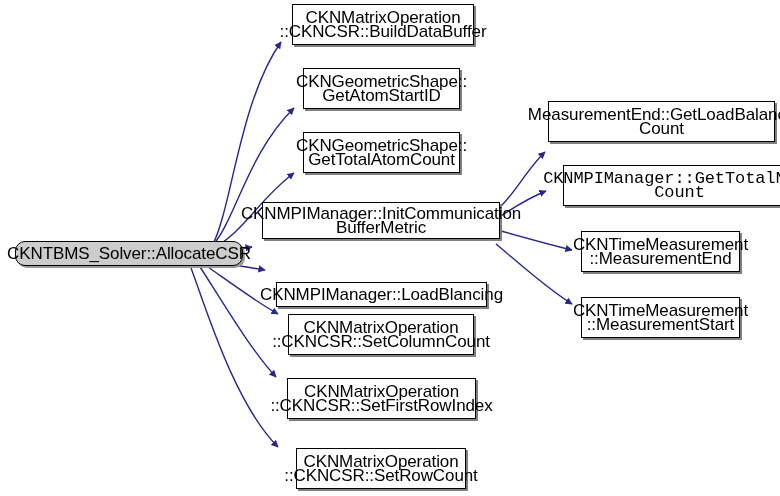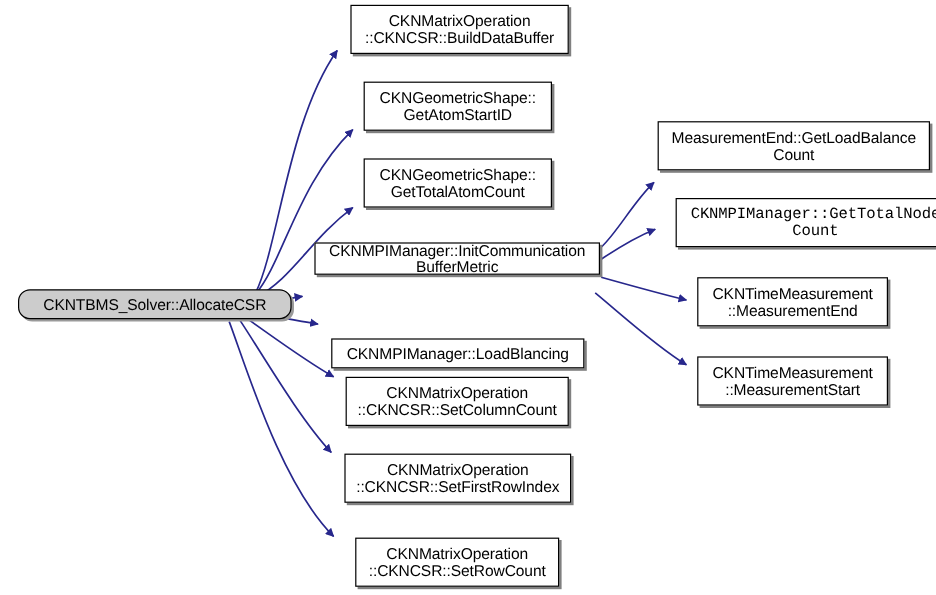--- a/index.html
+++ b/index.html
@@ -27,21 +27,21 @@
   .node {
     position: absolute;
     box-sizing: border-box;
     background: #ffffff;
     border: 1px solid #000000;
     box-shadow: 2px 2px 0 0 #808080;
     display: flex;
     align-items: center;
     justify-content: center;
     text-align: center;
-    font-size: 13px;
+    font-size: 17px;
     line-height: 14px;
     color: #000000;
     letter-spacing: -0.1px;
     white-space: pre-line;
     cursor: pointer;
     z-index: 2;
   }
   .node.root {
     background: #cccccc;
     border: 1px solid #000000;
@@ -81,21 +81,21 @@
   </svg>
 
   <div id="nodes-group">
       <div class="node root" style="left: 15px; top: 241px; width: 228px; height: 25px; border-radius: 10px;"><span class="node-label">CKNTBMS_Solver::AllocateCSR</span></div>
       <div class="node" style="left: 292px; top: 4px; width: 182px; height: 41px;"><span class="node-label">CKNMatrixOperation
 ::CKNCSR::BuildDataBuffer</span></div>
       <div class="node" style="left: 303px; top: 68px; width: 157px; height: 41px;"><span class="node-label">CKNGeometricShape::
 GetAtomStartID</span></div>
       <div class="node" style="left: 303px; top: 132px; width: 157px; height: 41px;"><span class="node-label">CKNGeometricShape::
 GetTotalAtomCount</span></div>
-      <div class="node" style="left: 262px; top: 202px; width: 238px; height: 27px;"><span class="node-label">CKNMPIManager::InitCommunication
+      <div class="node" style="left: 262px; top: 202px; width: 238px; height: 37px;"><span class="node-label">CKNMPIManager::InitCommunication
 BufferMetric</span></div>
       <div class="node" style="left: 276px; top: 266px; width: 211px; height: 25px; margin-top: 16px;"><span class="node-label">CKNMPIManager::LoadBlancing</span></div>
       <div class="node" style="left: 288px; top: 314px; width: 186px; height: 41px;"><span class="node-label">CKNMatrixOperation
 ::CKNCSR::SetColumnCount</span></div>
       <div class="node" style="left: 287px; top: 378px; width: 189px; height: 41px;"><span class="node-label">CKNMatrixOperation
 ::CKNCSR::SetFirstRowIndex</span></div>
       <div class="node" style="left: 296px; top: 448px; width: 170px; height: 41px;"><span class="node-label">CKNMatrixOperation
 ::CKNCSR::SetRowCount</span></div>
       <div class="node" style="left: 548px; top: 101px; width: 227px; height: 41px;"><span class="node-label">MeasurementEnd::GetLoadBalance
 Count</span></div>

